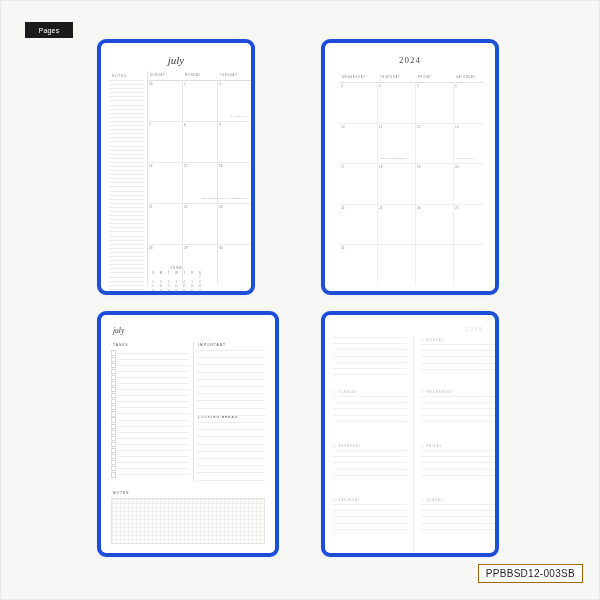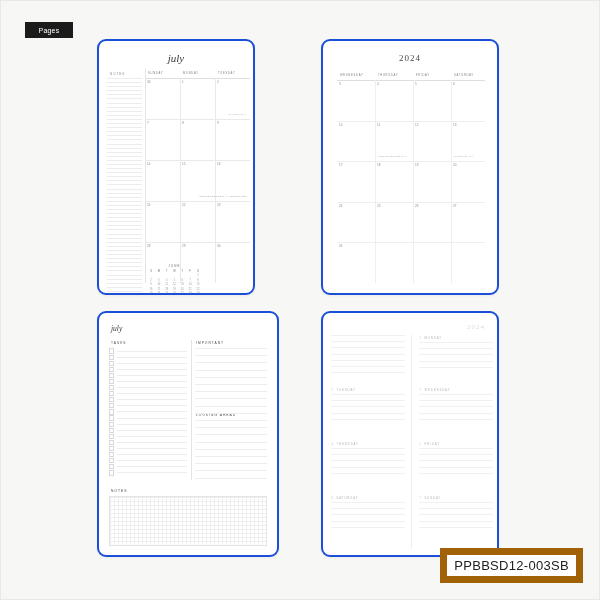--- a/index.html
+++ b/index.html
@@ -24,33 +24,33 @@
     color:#ffffff;
     font-size:7px;
     letter-spacing:.2px;
     display:flex;align-items:center;justify-content:center;
     z-index:30;
   }
   
   .code-chip{
     position:absolute;right:16px;bottom:16px;
     background:#ffffff;
-    border:7px solid #a16207;
+    border:1px solid #a16207;
     padding:3px 7px;
-    font-size:13px;
+    font-size:10px;
     color:#222;
     letter-spacing:.3px;
     z-index:30;
   }
 
   
   .sheet{
     position:absolute;
     background:#ffffff;
-    border:2px solid #1d4ed8;
+    border:4px solid #1d4ed8;
     border-radius:9px;
     box-shadow:0 1px 3px rgba(0,0,0,0.05);
     box-sizing:border-box;
     overflow:hidden;
   }
   .p1{left:96px; top:38px;  width:158px;height:256px;}
   .p2{left:320px;top:38px;  width:178px;height:256px;}
   .p3{left:96px; top:310px; width:182px;height:246px;}
   .p4{left:320px;top:310px; width:178px;height:246px;}
 

